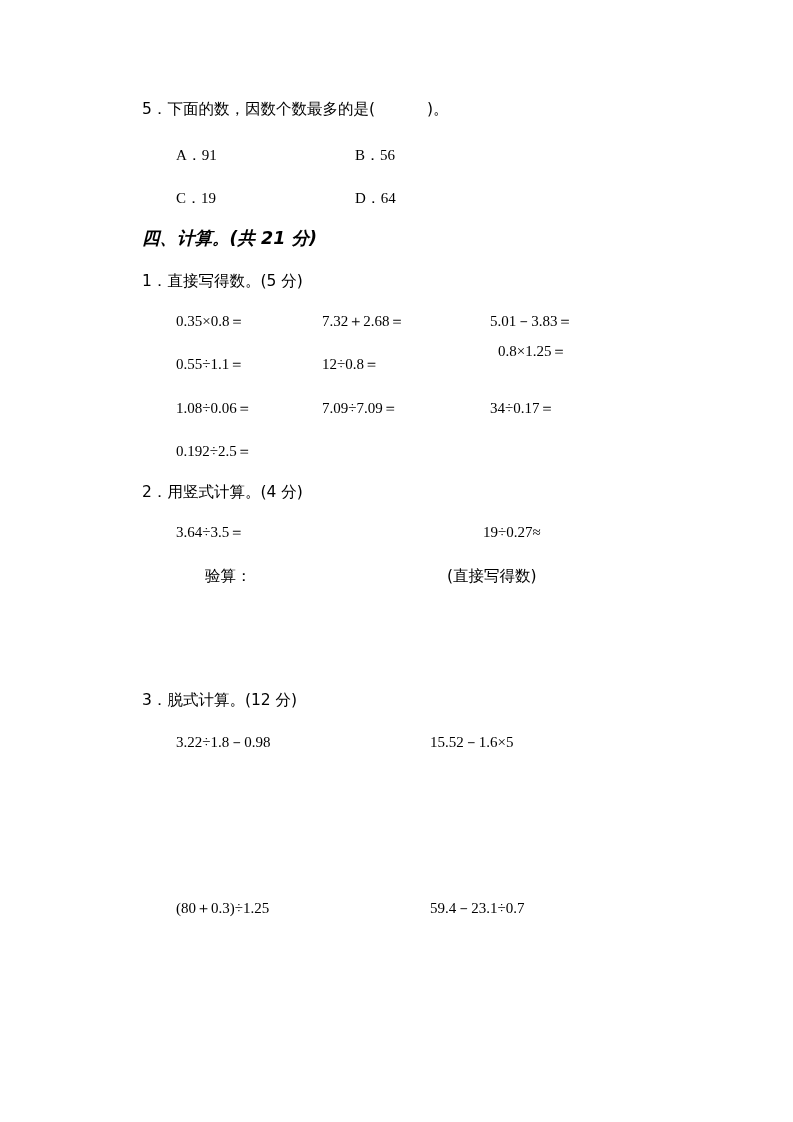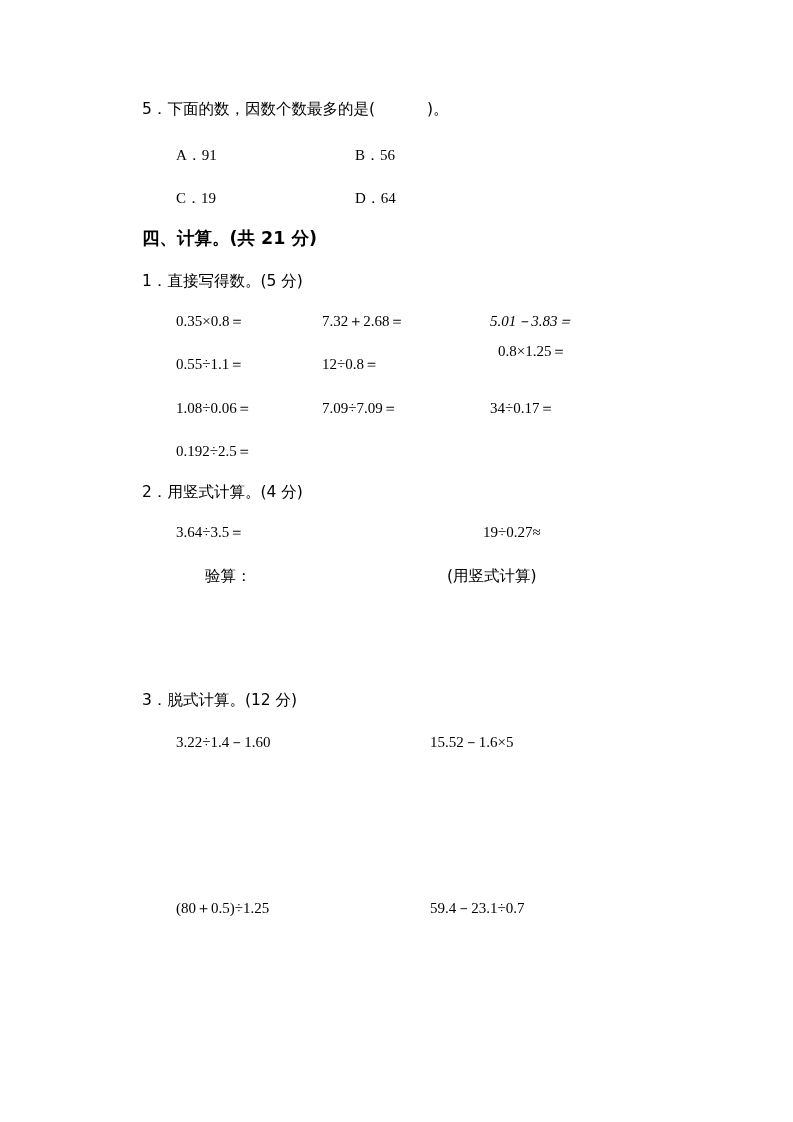--- a/index.html
+++ b/index.html
@@ -52,21 +52,21 @@
     top: 228px;
     font-size: 17.5px;
     font-weight: bold;
   }
 
   
   #t1-title { left: 142px; top: 272px; }
   .t1-row { font-size: 15px; }
   #t1-r1c1 { left: 176px; top: 312px; }
   #t1-r1c2 { left: 322px; top: 312px; }
-  #t1-r1c3 { left: 490px; top: 312px; font-style: italic; }
+  #t1-r1c3 { left: 490px; top: 312px; }
   #t1-r2c1 { left: 176px; top: 355px; }
   #t1-r2c2 { left: 322px; top: 355px; }
   #t1-r2c3 { left: 498px; top: 342px; }
   #t1-r3c1 { left: 176px; top: 399px; }
   #t1-r3c2 { left: 322px; top: 399px; }
   #t1-r3c3 { left: 490px; top: 399px; }
   #t1-r4c1 { left: 176px; top: 442px; }
 
   
   #t2-title { left: 142px; top: 483px; }
@@ -82,20 +82,21 @@
   #t3-e3 { left: 176px; top: 899px; }
   #t3-e4 { left: 430px; top: 899px; }
 
   .cjk {
     font-family: "DejaVu Sans", "Liberation Sans", sans-serif;
     font-size: 15.5px;
   }
   .bold-cjk {
     font-family: "DejaVu Sans", "Liberation Sans", sans-serif;
     font-weight: bold;
+    font-style: italic;
   }
   .math {
     font-family: "Liberation Serif", "DejaVu Serif", serif;
     font-size: 15px;
   }
   .blank-space {
     display: inline-block;
     width: 52px;
   }
 </style>
@@ -140,23 +141,23 @@
   <div class="q-line math t1-row" id="t1-r3c3">34÷0.17＝</div>
 
   <div class="q-line math t1-row" id="t1-r4c1">0.192÷2.5＝</div>
 
   <div class="q-line" id="t2-title">
     <span class="cjk num-label">2．</span><span class="cjk">用竖式计算。(4 分)</span>
   </div>
   <div class="q-line math" id="t2-e1">3.64÷3.5＝</div>
   <div class="q-line math" id="t2-e2">19÷0.27≈</div>
   <div class="q-line cjk" id="t2-check">验算：</div>
-  <div class="q-line cjk" id="t2-note">(用竖式计算)</div>
+  <div class="q-line cjk" id="t2-note">(直接写得数)</div>
 
   <div class="q-line" id="t3-title">
     <span class="cjk num-label">3．</span><span class="cjk">脱式计算。(12 分)</span>
   </div>
-  <div class="q-line math" id="t3-e1">3.22÷1.4－1.60</div>
+  <div class="q-line math" id="t3-e1">3.22÷1.8－0.98</div>
   <div class="q-line math" id="t3-e2">15.52－1.6×5</div>
-  <div class="q-line math" id="t3-e3">(80＋0.5)÷1.25</div>
+  <div class="q-line math" id="t3-e3">(80＋0.3)÷1.25</div>
   <div class="q-line math" id="t3-e4">59.4－23.1÷0.7</div>
 
 </div>
 
 </body></html>

